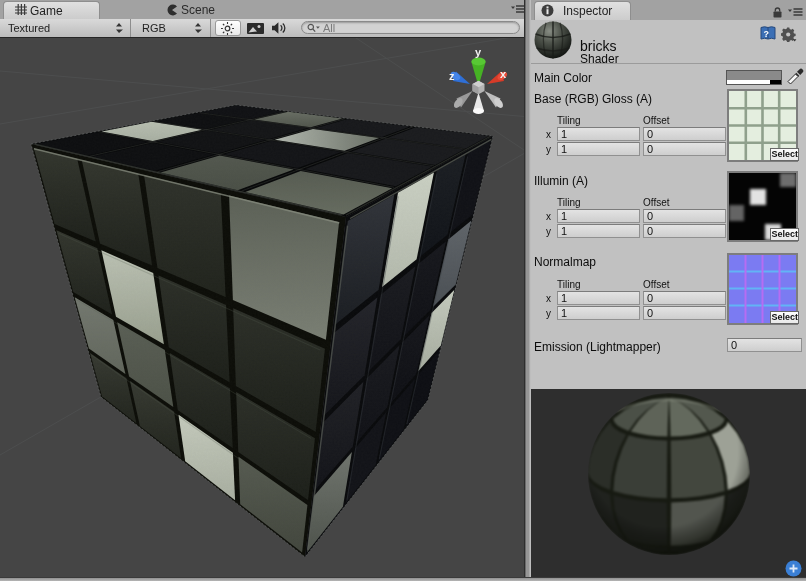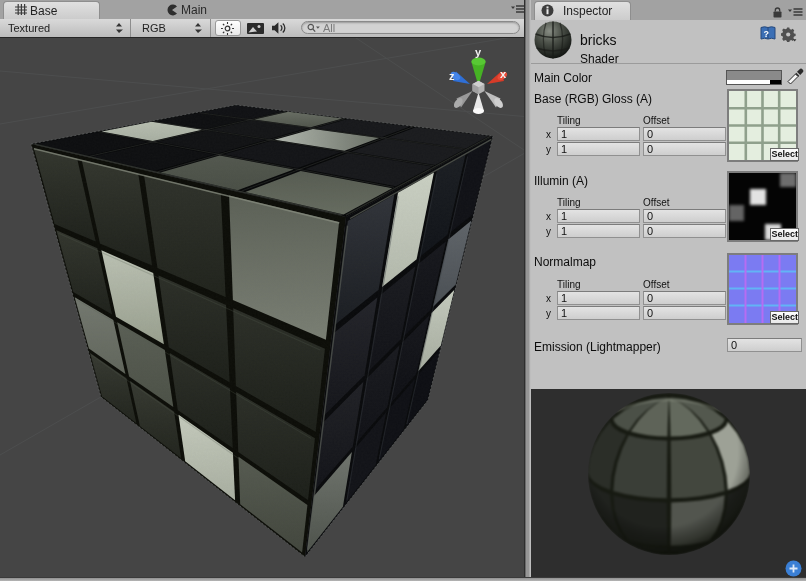--- a/index.html
+++ b/index.html
@@ -26,30 +26,30 @@
  border:1px solid #686868;font-size:9px;font-weight:bold;color:#111;text-align:right;line-height:11px}
 #prevbar{left:531px;top:369px;width:275px;height:20px;
  background:linear-gradient(#616161,#404040);border-top:1px solid #727272;border-bottom:1px solid #282828}
 #prevarea{left:531px;top:389px;width:275px;height:188px;background:#2e2e2e}
 #bottomstrip{left:0;top:577px;width:806px;height:4px;background:linear-gradient(#909090,#b6b6b6);border-top:1px solid #3a3a3a}
 </style></head><body>
 <div id="page">
 
 <div id="scene" class="abs">
   <div class="tabbar"></div>
-  <div class="tab abs" style="left:3px;width:97px">Base</div>
+  <div class="tab abs" style="left:3px;width:97px">Game</div>
   <svg class="abs" style="left:15px;top:4px" width="12" height="11" viewBox="0 0 12 11">
     <g stroke="#3a3a3a" stroke-width="1.2" fill="none">
       <path d="M3.2 0V11 M6.4 0V11 M9.6 0V11 M0 3H12 M0 6H12 M0 9H12"></path>
     </g>
   </svg>
   <svg class="abs" style="left:166px;top:4px" width="12" height="12" viewBox="0 0 12 12">
     <path d="M11 2.5 A5.4 5.4 0 1 0 11 9.5 L6 6 Z" fill="#2e2e2e"></path>
   </svg>
-  <div class="abs" style="left:181px;top:3px;font-size:12px;color:#2a2a2a">Main</div>
+  <div class="abs" style="left:181px;top:3px;font-size:12px;color:#2a2a2a">Scene</div>
   <svg class="abs" style="left:511px;top:5px" width="14" height="9" viewBox="0 0 14 9">
     <path d="M0 1.5 4 1.5 2 4z" fill="#3a3a3a"></path>
     <path d="M5 1h9M5 4h9M5 7h9" stroke="#3a3a3a" stroke-width="1.4"></path>
   </svg>
 
   <div class="toolbar">
     <span class="abs" style="left:8px;top:3px">Textured</span>
     <svg class="abs" style="left:115px;top:4px" width="8" height="10" viewBox="0 0 8 10">
       <path d="M4 0 7 3.6H1z M4 10 1 6.4h7z" fill="#333"></path>
     </svg>
@@ -346,21 +346,21 @@
       <stop offset="0.75" stop-color="#262a25"></stop>
           <stop offset="1" stop-color="#0b0d0b"></stop>
     </radialGradient>
   </defs>
   <circle cx="19" cy="19" r="18.5" fill="url(#mats)"></circle>
   <path d="M19 0.5V37.5" stroke="#191b18" stroke-width="1.6" fill="none" opacity="0.8"></path>
   <path d="M1.5 13 Q19 20 36.5 13" stroke="#191b18" stroke-width="1.6" fill="none" opacity="0.8"></path>
   <path d="M2.5 27 Q19 33 35.5 27" stroke="#191b18" stroke-width="1.5" fill="none" opacity="0.7"></path>
   <path d="M12 1.8 Q7 17 11.5 35 M26 1.8 Q31 17 26.5 35" stroke="#191b18" stroke-width="1.3" fill="none" opacity="0.6"></path>
 </svg>
-<div class="abs lbl" style="left:580px;top:32px;font-size:14px">bricks</div>
+<div class="abs lbl" style="left:580px;top:38px;font-size:14px">bricks</div>
 <div class="abs lbl" style="left:580px;top:52px">Shader</div>
 <svg class="abs" style="left:760px;top:26px" width="16" height="15" viewBox="0 0 16 15">
   <path d="M1 1.5 Q4.5 0 8 1.5 Q11.5 0 15 1.5 V13 Q11.5 11.5 8 13 Q4.5 11.5 1 13 Z" fill="#3b6fb5" stroke="#26497c" stroke-width="1"></path>
   <path d="M8 1.5 V13" stroke="#26497c" stroke-width="1"></path>
   <text x="3.4" y="10.5" font-size="9" font-weight="bold" fill="#fff" font-family="Liberation Sans,sans-serif">?</text>
 </svg>
 <svg class="abs" style="left:781px;top:27px" width="16" height="15" viewBox="0 0 16 15">
   <g fill="#4f4f4f">
     <path d="M6.1 0.5h2.2l.4 1.6 1.5.62 1.5-.85 1.55 1.55-.85 1.5.62 1.5 1.6.4v2.2l-1.6.4-.62 1.5.85 1.5-1.55 1.55-1.5-.85-1.5.62-.4 1.6H6.1l-.4-1.6-1.5-.62-1.5.85L1.15 12l.85-1.5-.62-1.5-1.6-.4V6.4l1.6-.4.62-1.5-.85-1.5L2.7 1.45l1.5.85 1.5-.62z"></path>
   </g>

